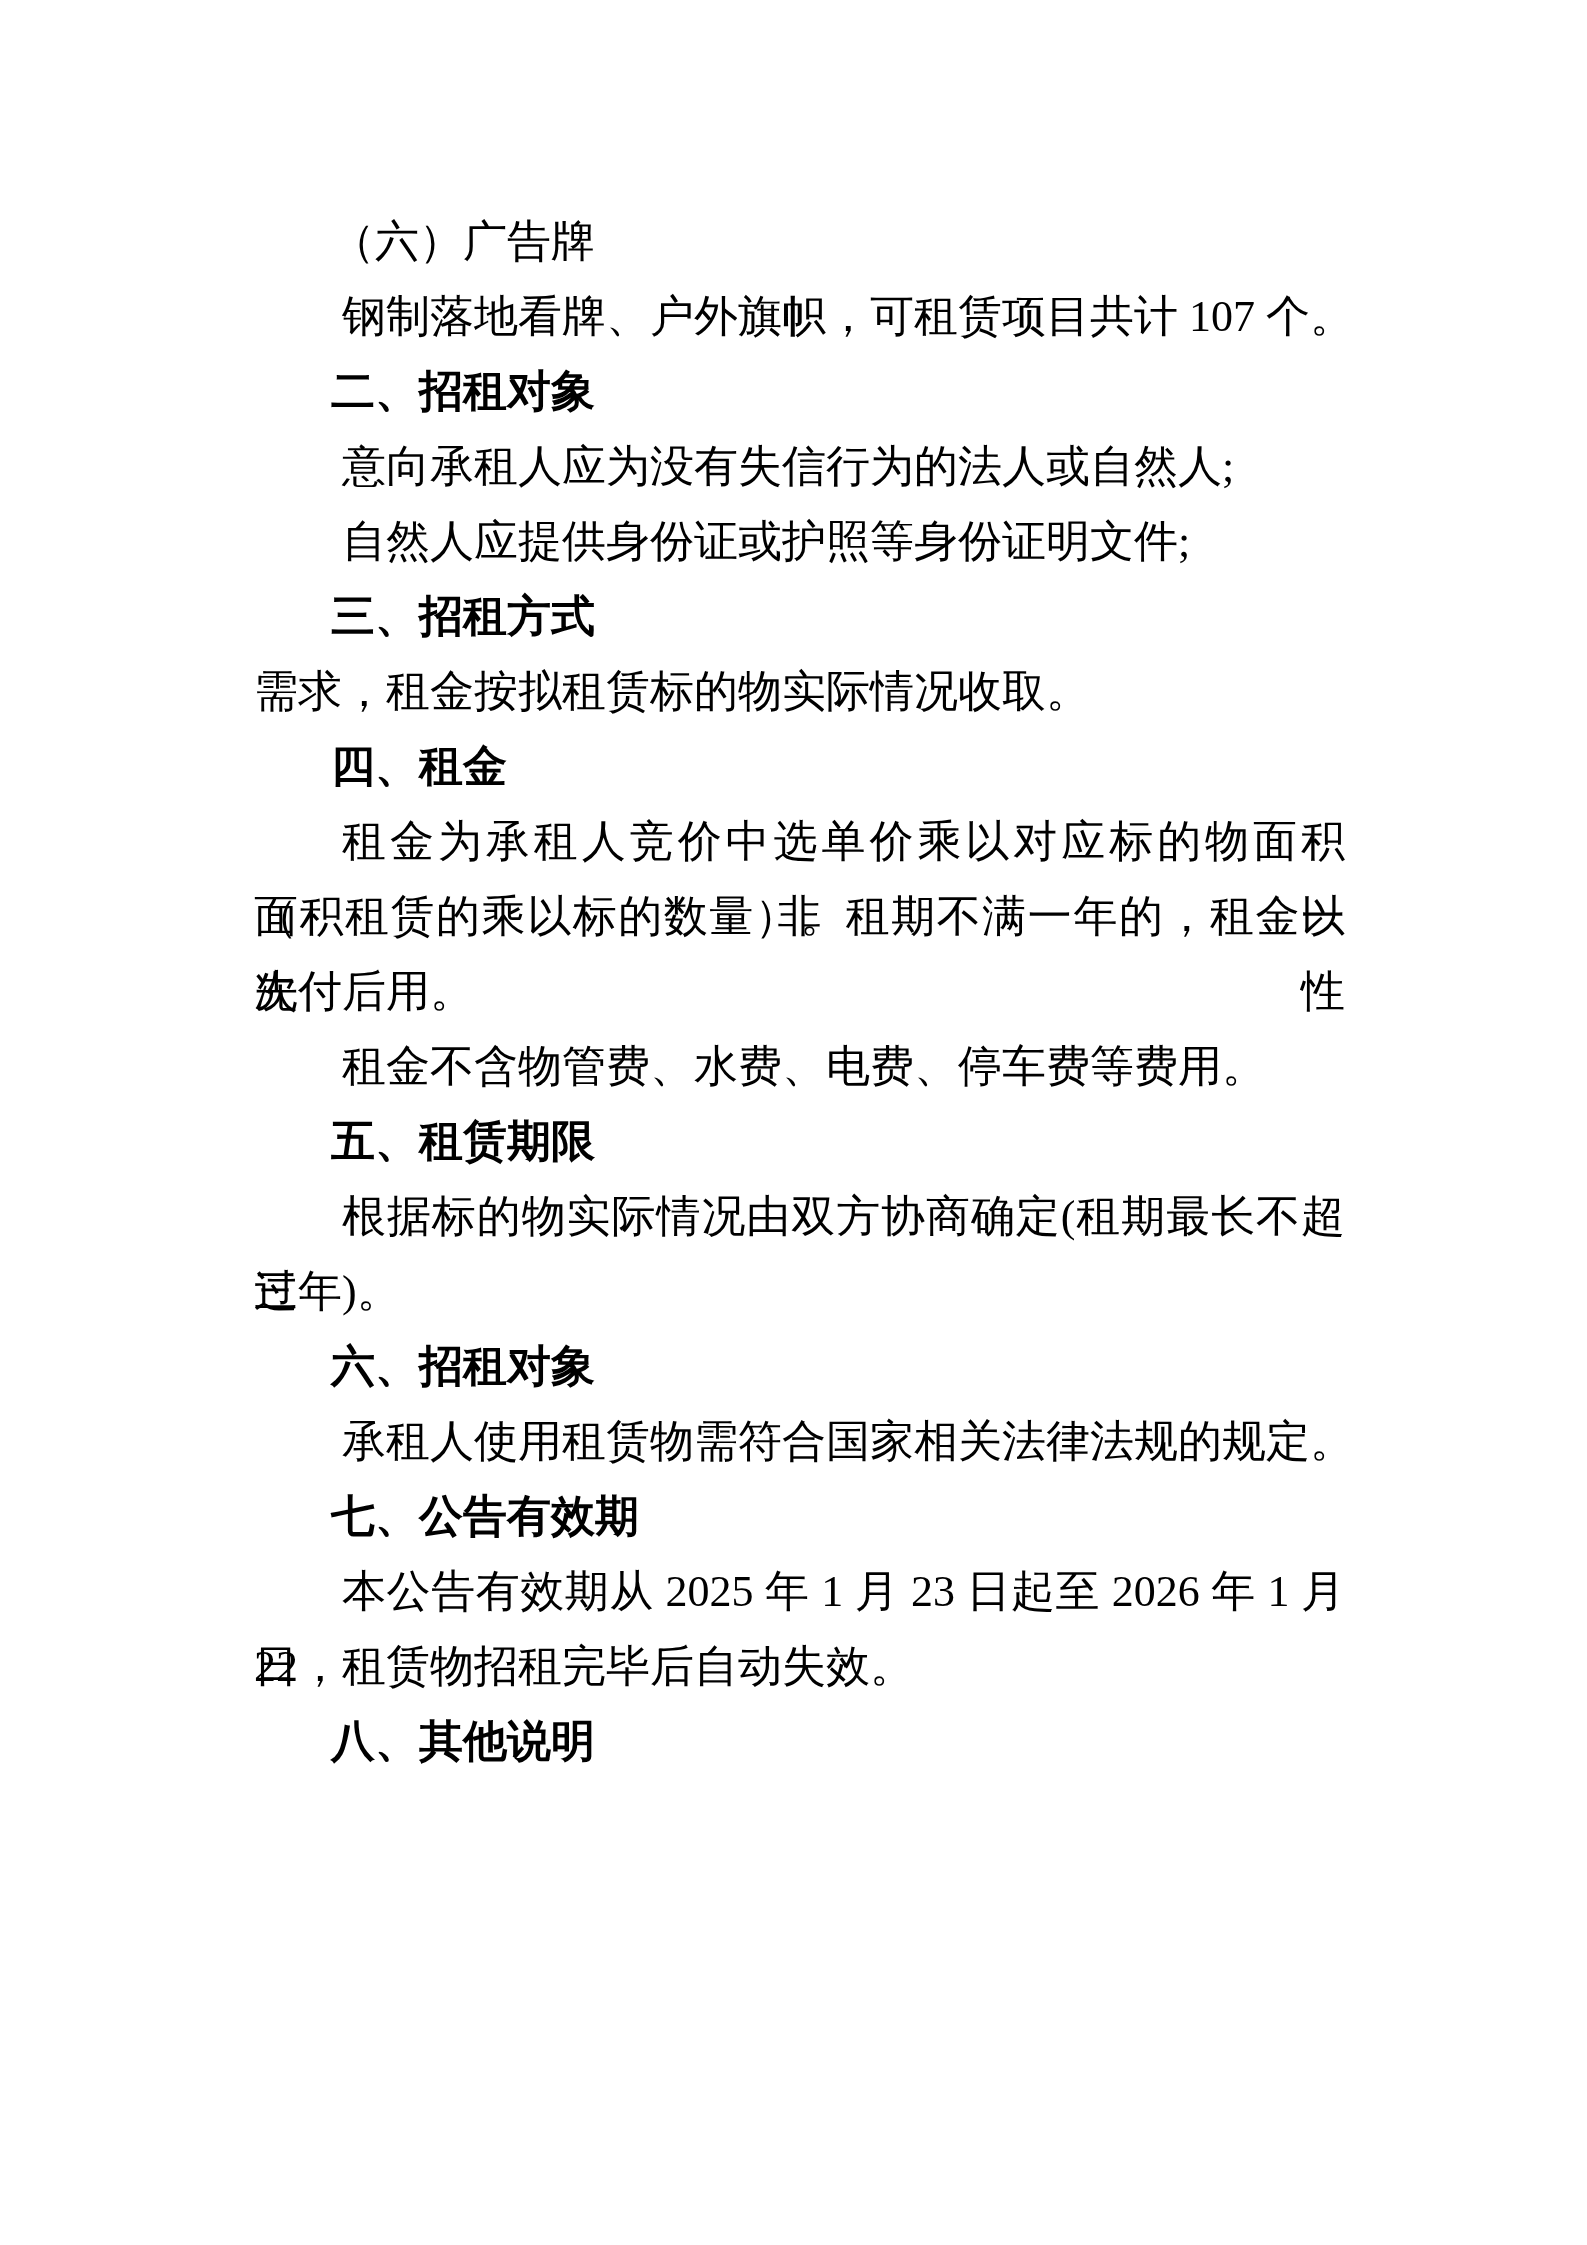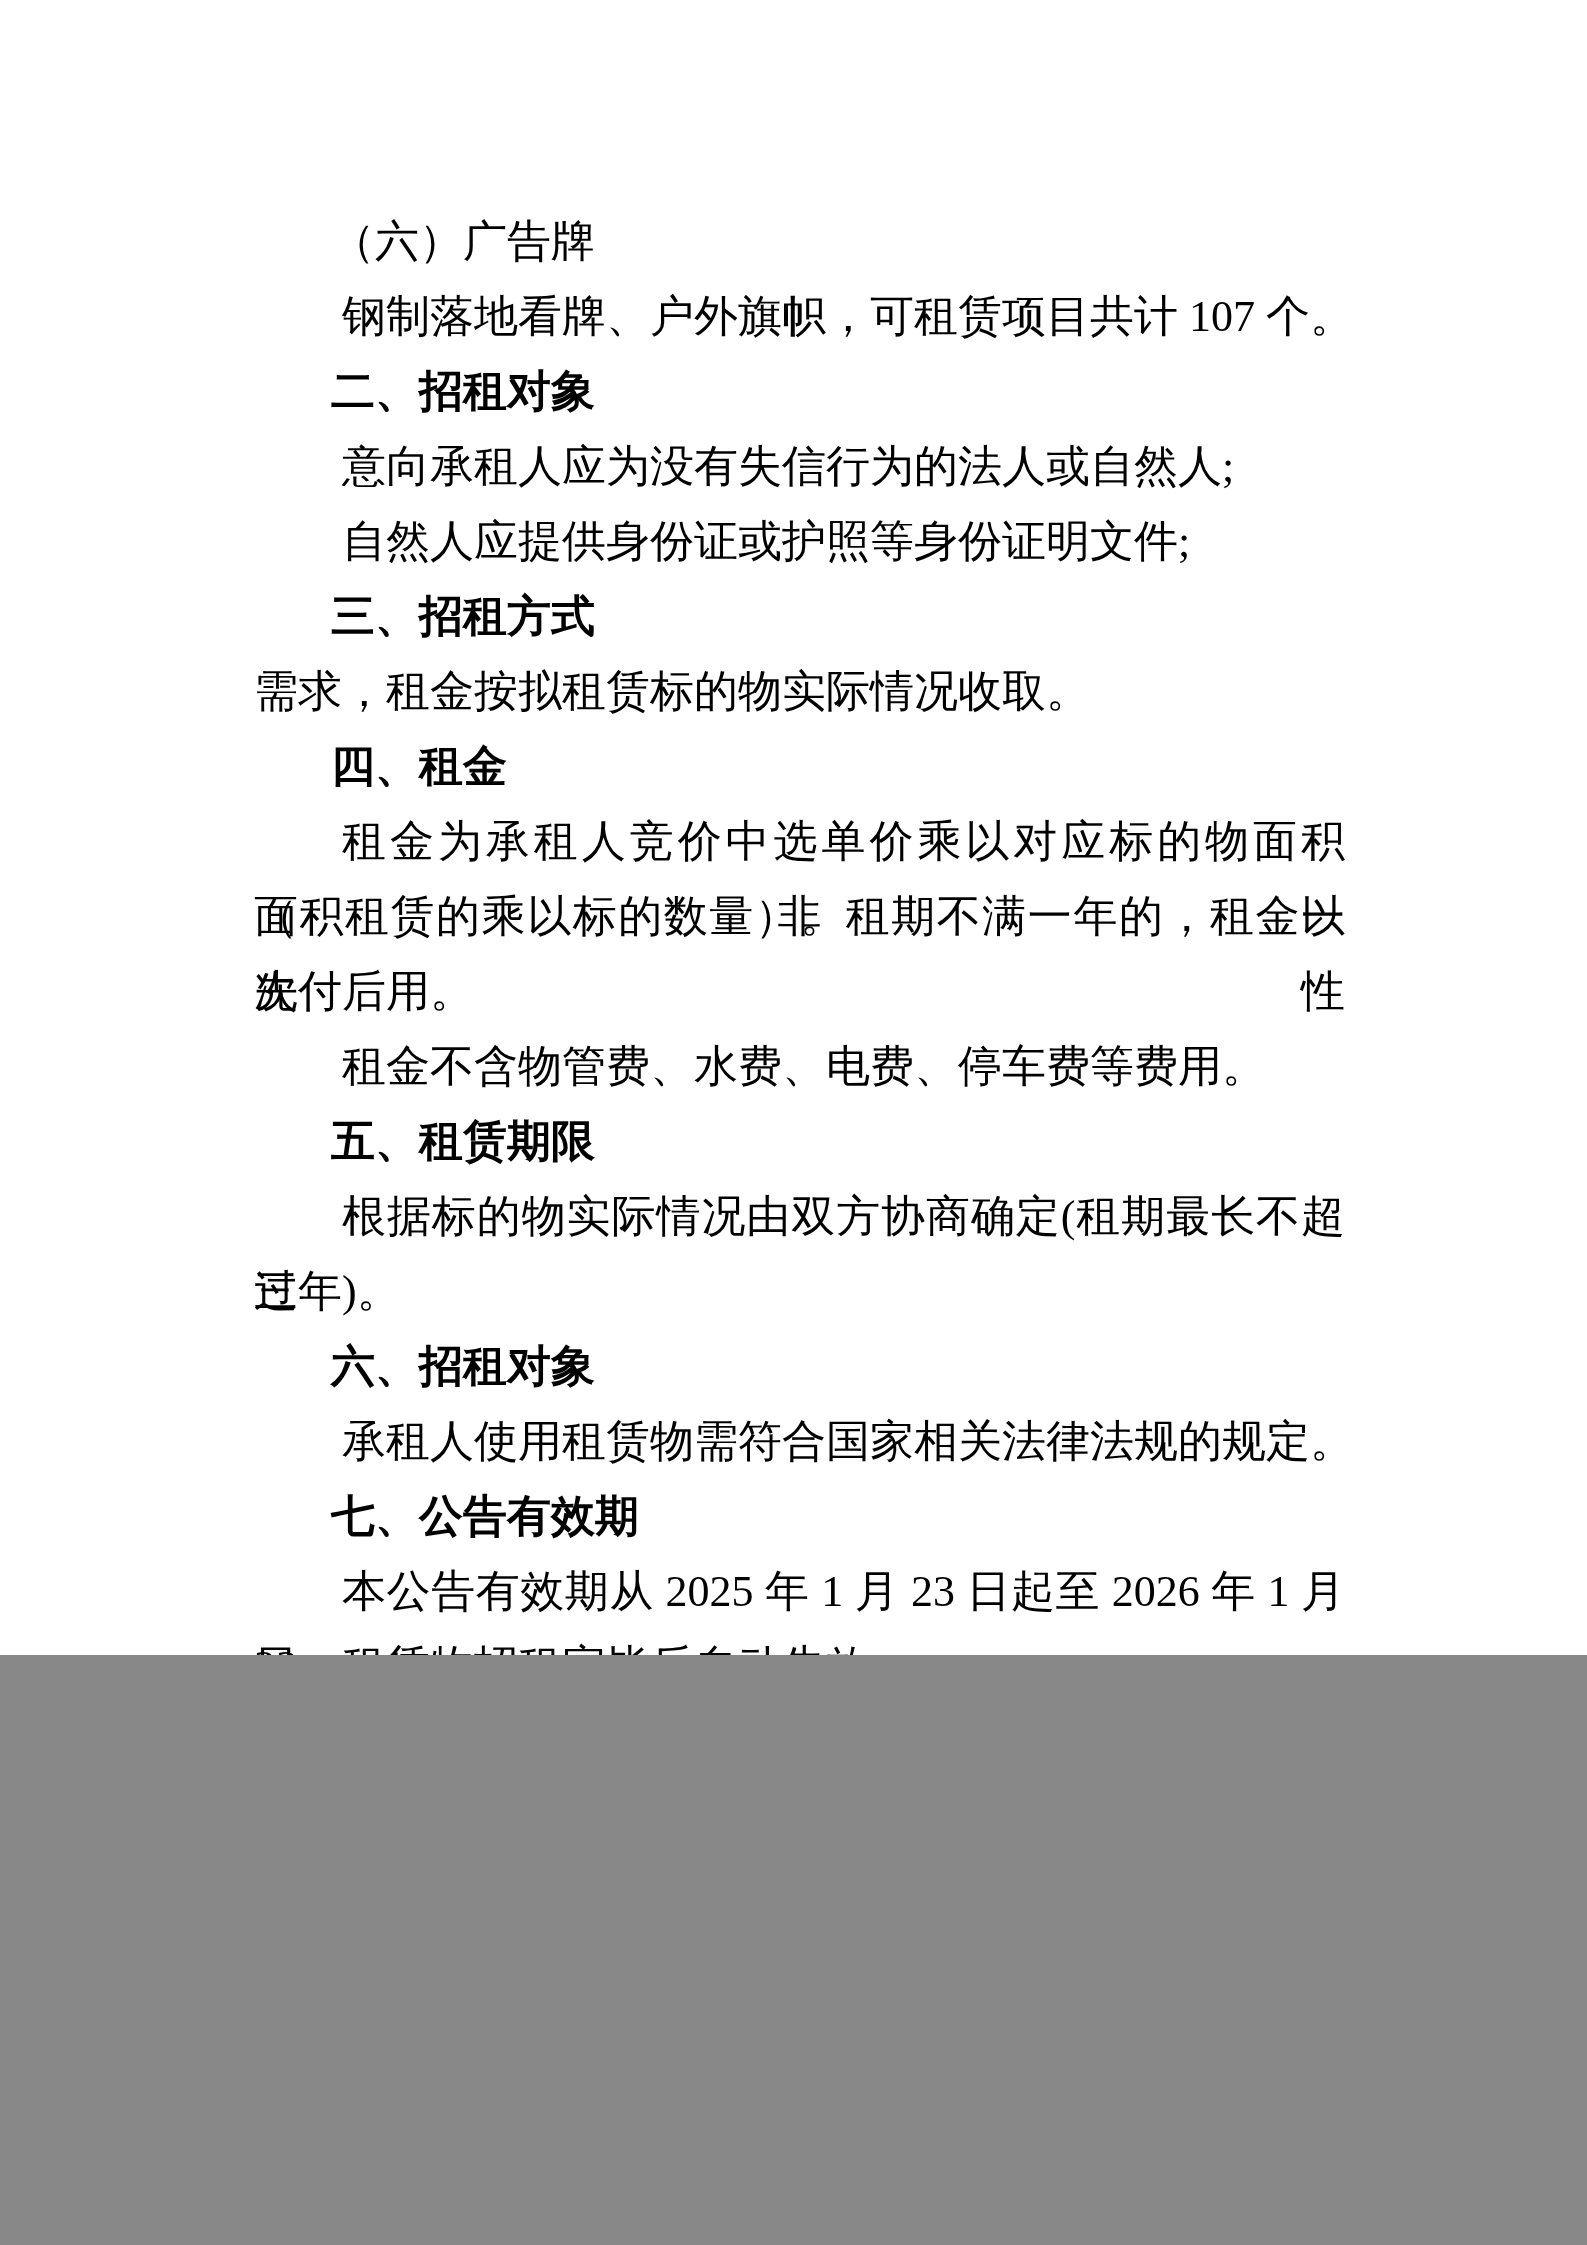--- a/index.html
+++ b/index.html
@@ -3,21 +3,21 @@
 <meta charset="utf-8">
 <style>
   html, body {
     margin: 0;
     padding: 0;
     background: #888;
   }
   .page {
     position: relative;
     width: 1587px;
-    height: 1655px;
+    height: 2245px;
     margin: 0 auto;
     background: #ffffff;
     overflow: hidden;
   }
   .content {
     position: absolute;
     left: 243px;
     top: 204px;
     width: 1102px;
     color: #000000;

